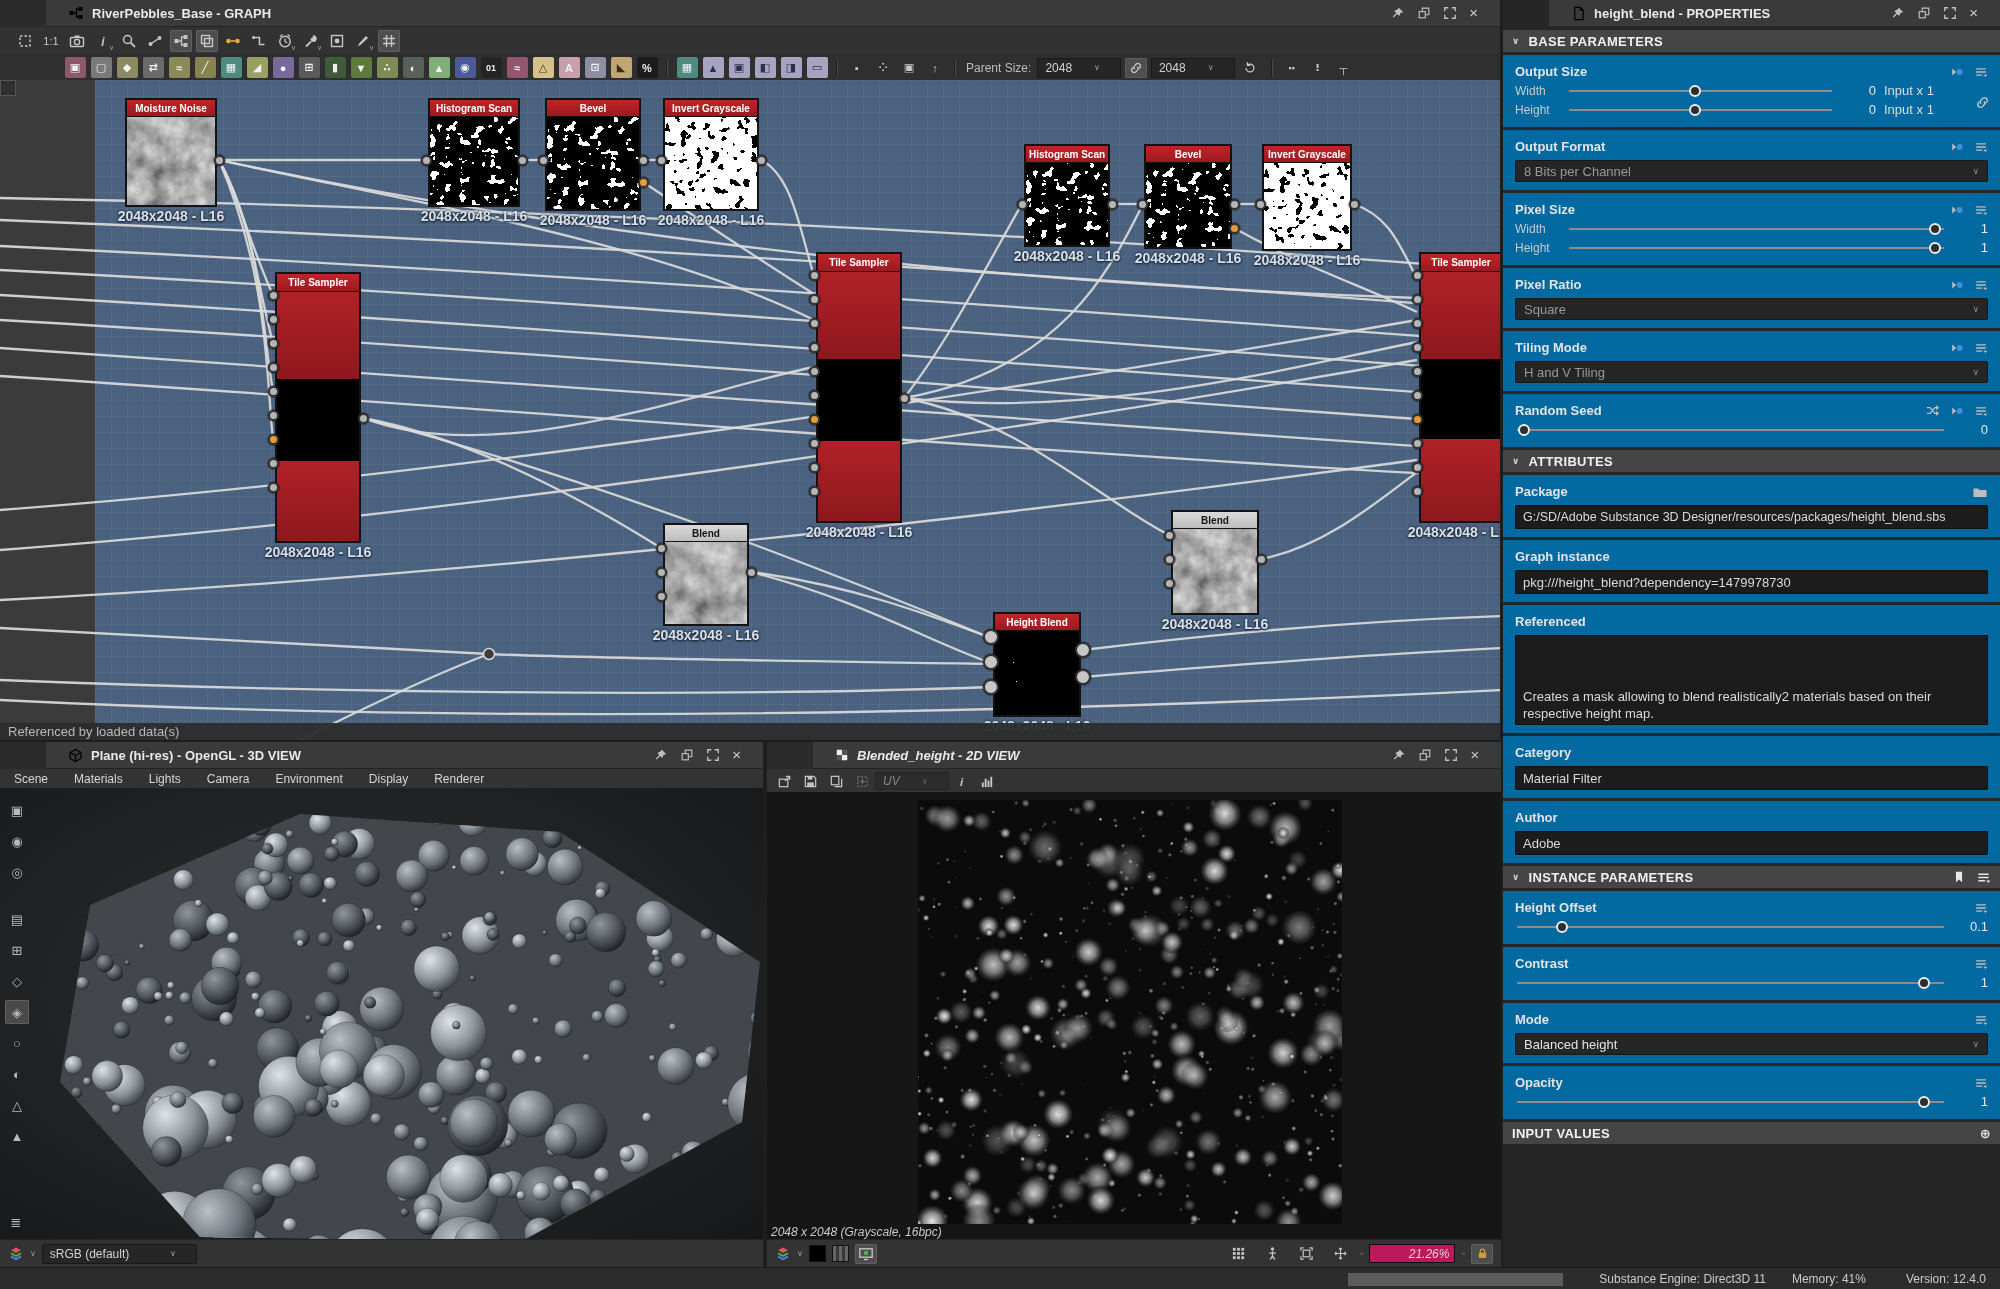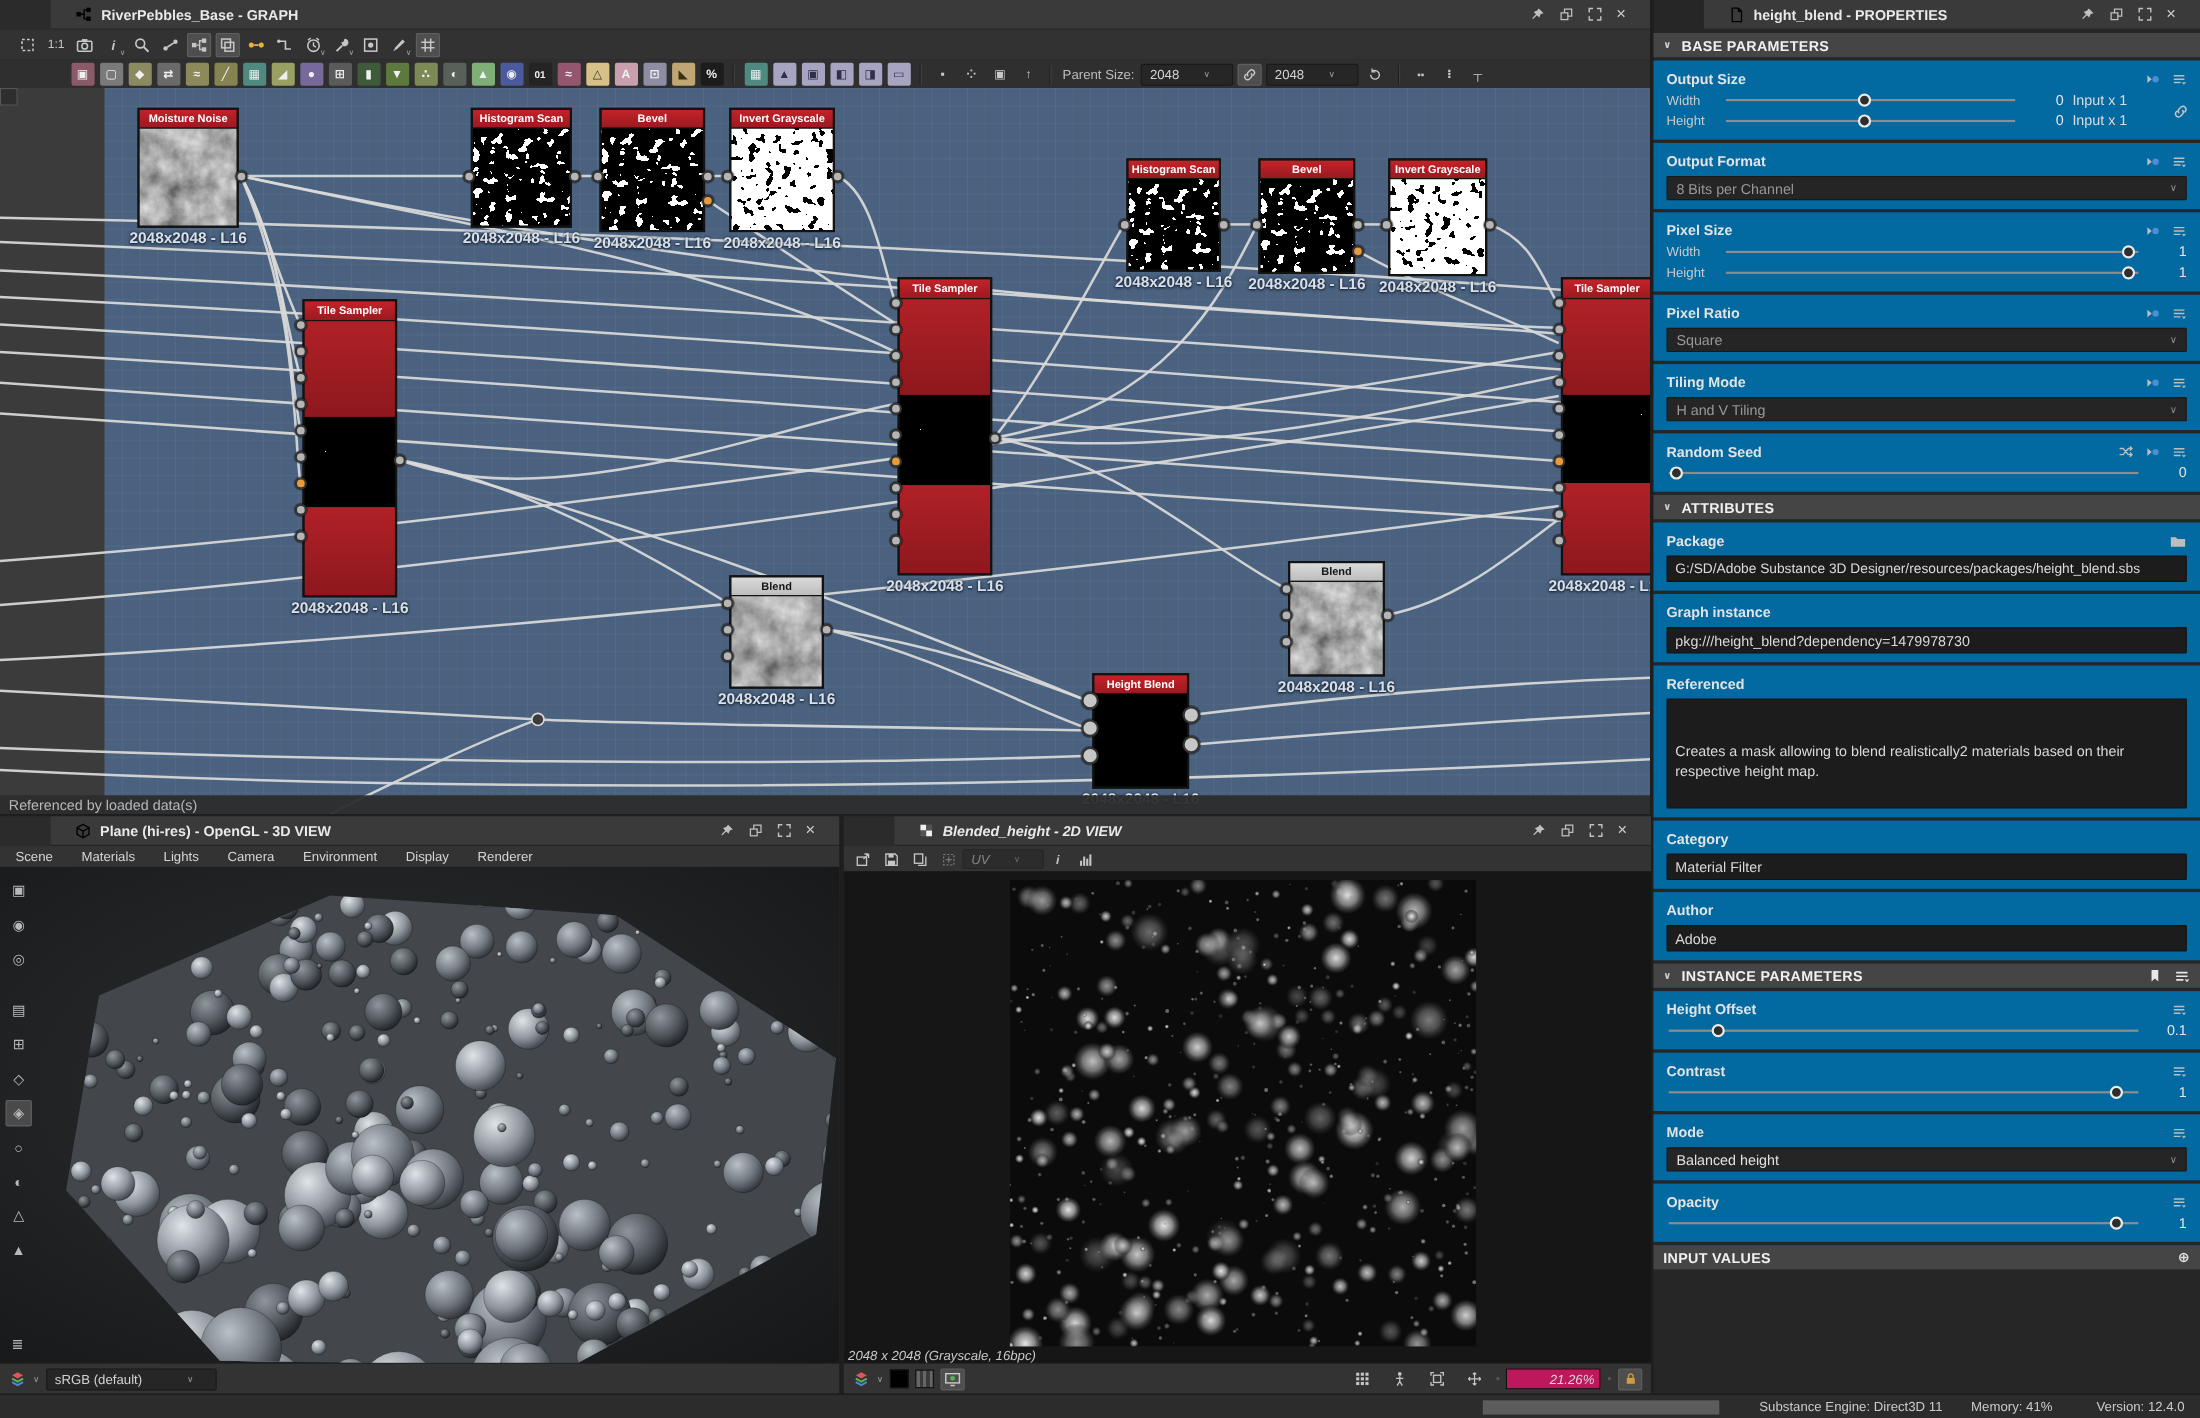--- a/index.html
+++ b/index.html
@@ -76,21 +76,21 @@
   .slider::before{content:"";position:absolute;left:2px;right:2px;top:7px;height:2px;background:#8d8d8d;}
   .handle{position:absolute;top:2px;width:8px;height:8px;border:2.5px solid #ececec;border-radius:50%;background:#2e2e2e;margin-left:-6px;}
   .pval{width:34px;text-align:right;font-size:13px;color:#e6e6e6;}
   .punit{width:58px;font-size:13px;color:#dcdcdc;}
   .dd{height:20px;background:#252525;border:1px solid #191919;border-radius:1px;display:flex;align-items:center;
     padding:0 8px;font-size:13px;color:#989898;margin-top:4px;}
   .dd.lit{color:#e2e2e2;}
   .dd .chev2{margin-left:auto;font-size:9px;color:#8f8f8f;}
   .tin{min-height:20px;background:#1c1c1c;border:1px solid #121212;border-radius:1px;color:#dadada;font-size:13px;
     display:flex;align-items:center;padding:1px 7px;margin-top:4px;}
-  .tarea{height:82px;align-items:center;padding-top:15px;line-height:1.35;}
+  .tarea{height:82px;align-items:flex-end;padding-top:5px;line-height:1.35;}
   .linkside{position:absolute;right:10px;top:38px;color:#c5c5c5;}
 
   
   #statusbar{position:absolute;left:0;right:0;top:1267px;height:22px;background:#2c2c2c;border-top:1px solid #1a1a1a;
     display:flex;align-items:center;justify-content:flex-end;gap:26px;padding:0 14px;font-size:12px;color:#cbcbcb;}
   #progressseg{width:215px;height:13px;background:#5c5c5c;margin-right:10px;}
   .gap3{position:absolute;background:#1e1e1e;}
   text{font-family:"Liberation Sans",sans-serif;}
 </style>
 </head>

